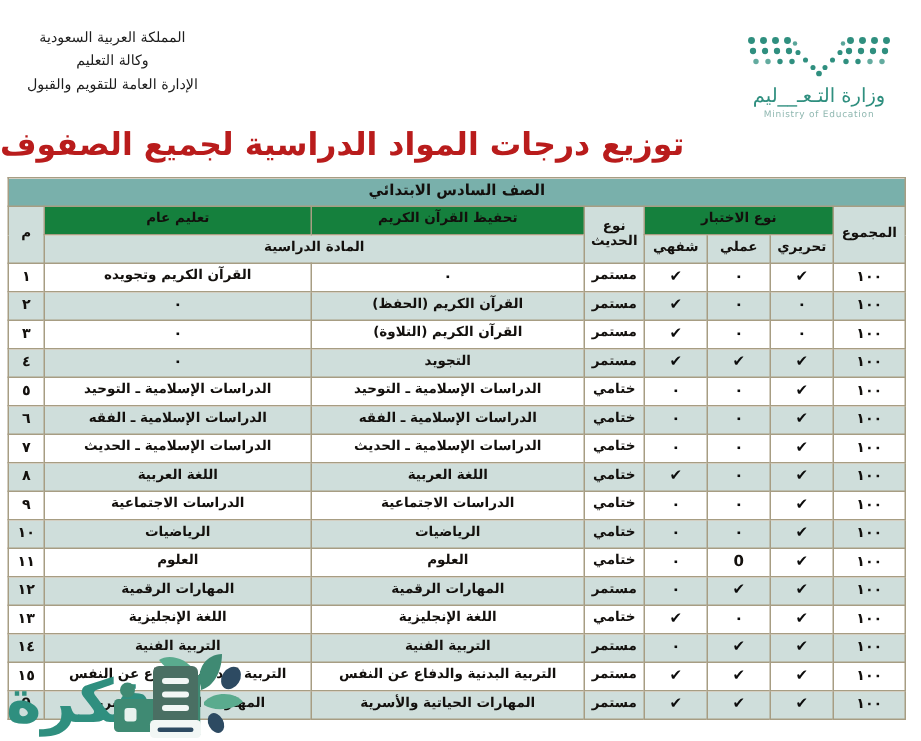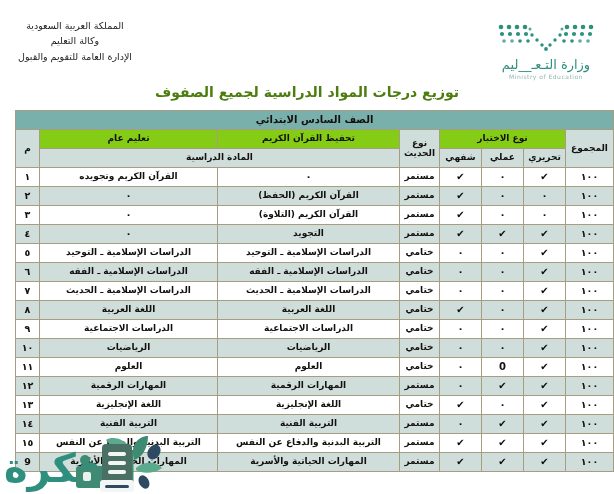--- a/index.html
+++ b/index.html
@@ -56,31 +56,31 @@
   .logo-sub {
     color: #8fb7b0;
     font-size: 6px;
     letter-spacing: 0.5px;
     margin-top: 1px;
     direction: ltr;
   }
 
   
   .doc-title {
-    text-align: center;
-    color: #4d7c0f;
-    font-size: 14px;
+    text-align: left;
+    color: #b91c1c;
+    font-size: 21px;
     font-weight: 700;
     direction: rtl;
     margin: 8px 0 10px 0;
   }
 
   
   .table-wrap {
-    padding: 0 0;
+    padding: 0 10px;
     box-sizing: border-box;
   }
   table.grades {
     width: 598px;
     border-collapse: collapse;
     direction: rtl;
     table-layout: fixed;
     font-size: 9px;
   }
   table.grades th,
@@ -103,21 +103,21 @@
     font-weight: 700;
     height: 17px;
     border: 1px solid #a79d83;
   }
 
   .hd-teal {
     background: #cfdedb;
     font-size: 9px;
   }
   .hd-white {
-    background: #84cc16;
+    background: #15803d;
     font-size: 9px;
   }
 
   tbody tr.odd td { background: #ffffff; }
   tbody tr.even td { background: #cfdedb; }
 
   td.subject { font-size: 9px; padding: 0 5px; }
   td.num { font-size: 9.5px; }
   td.total { font-size: 9.5px; letter-spacing: 0.5px; }
   td.mark { font-size: 10px; }

